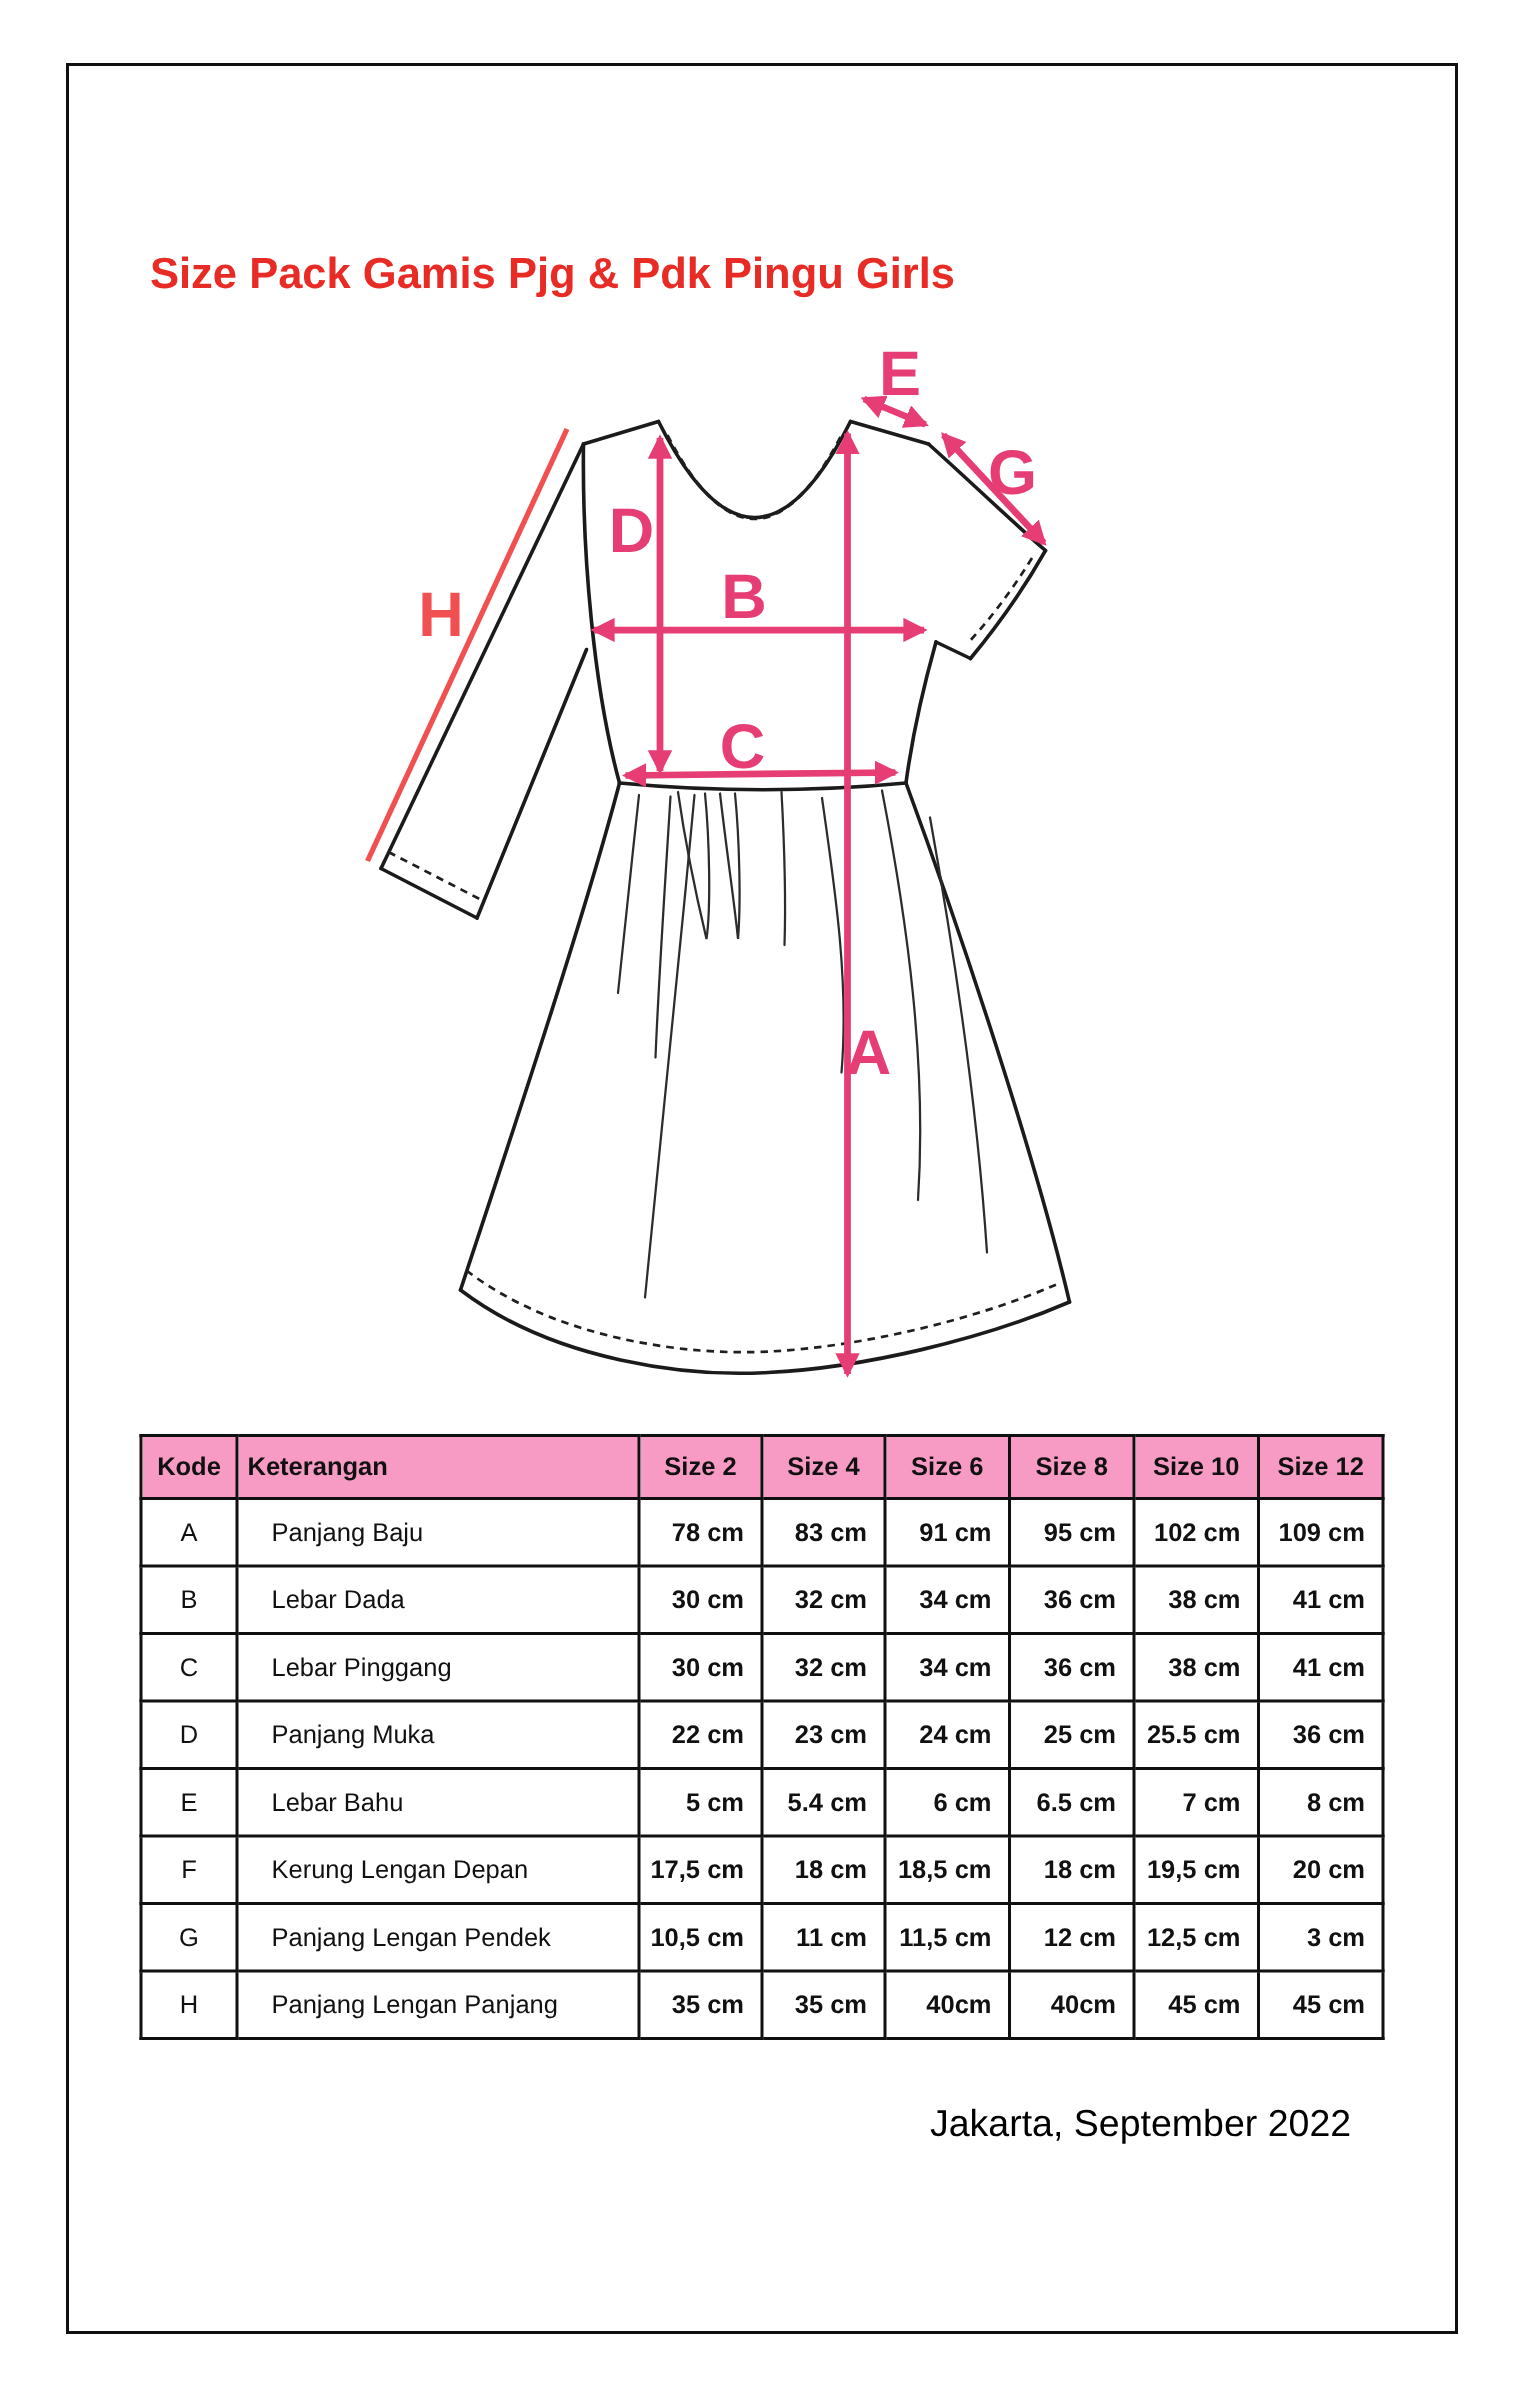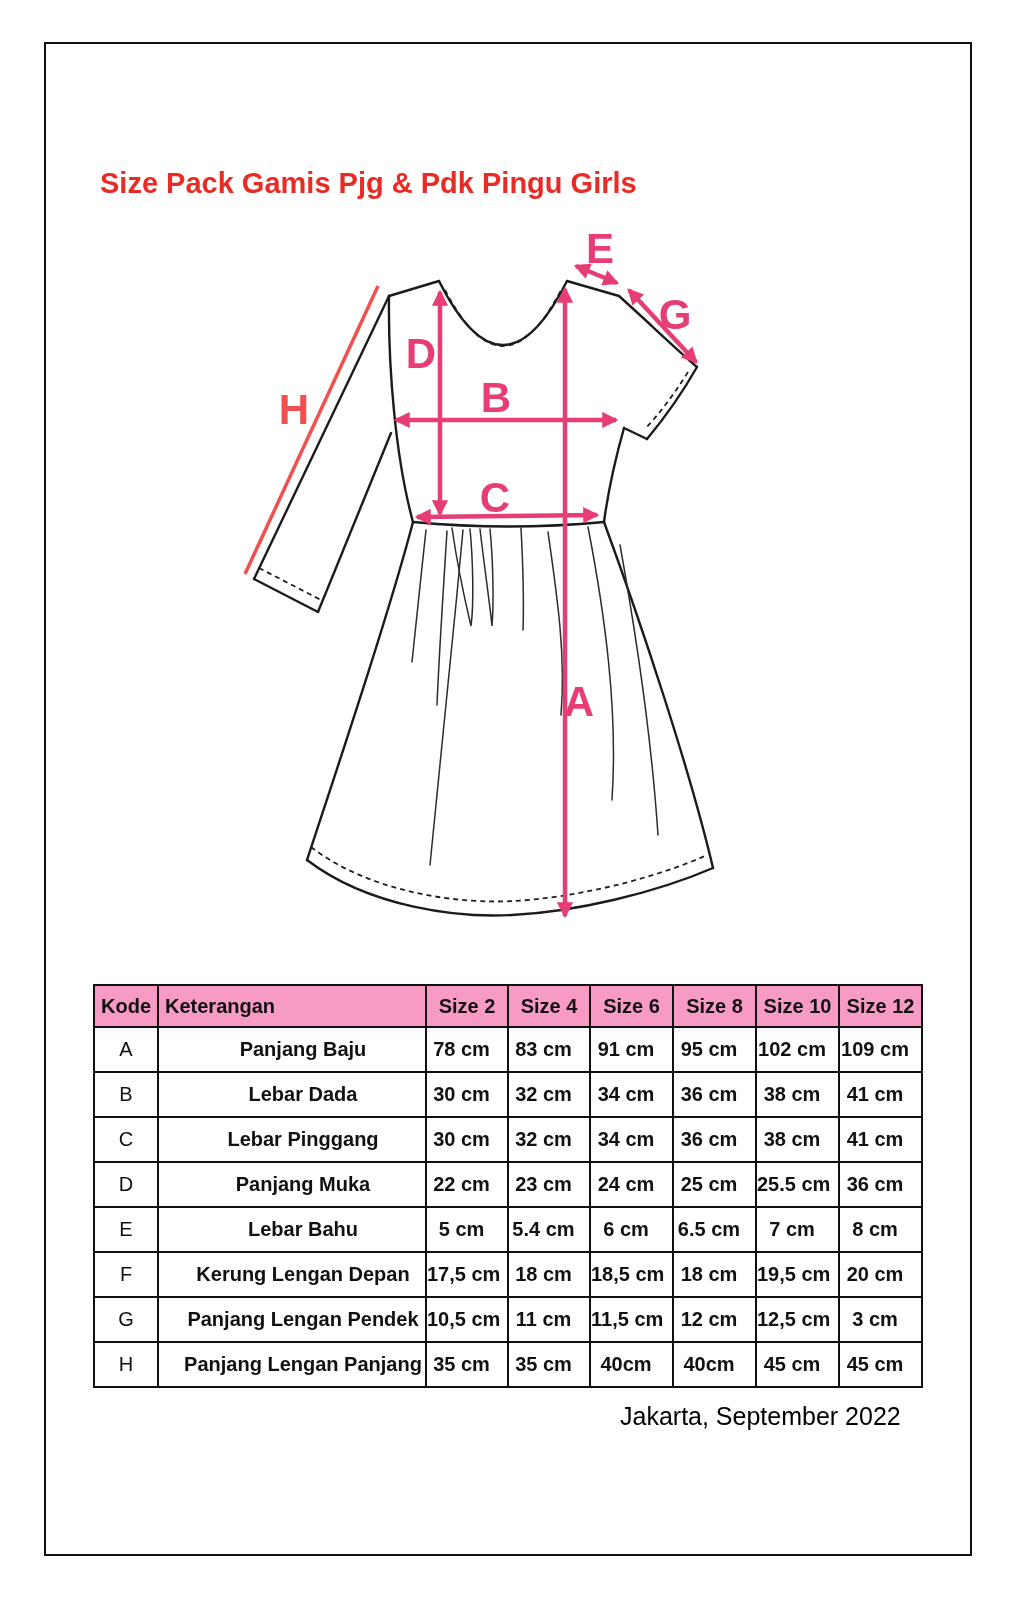--- a/index.html
+++ b/index.html
@@ -28,37 +28,37 @@
   }
   .diagram-svg{position:absolute;left:225px;top:225px;}
   .dress{stroke:var(--outline);stroke-width:2.4;fill:none;stroke-linejoin:round;stroke-linecap:round;}
   .gather{stroke:#2c2c2c;stroke-width:1.5;fill:none;stroke-linecap:round;}
   .dashed{stroke:#1f1f1f;stroke-width:1.8;fill:none;stroke-dasharray:5 4;}
   .arrow{stroke:var(--arrow-pink);stroke-width:4.5;fill:none;}
   .h-line{stroke:var(--h-red);stroke-width:3.5;fill:none;}
   .dim-label{font-family:"Liberation Sans",sans-serif;font-size:42px;font-weight:bold;fill:var(--arrow-pink);text-anchor:middle;}
   .dim-label.red{fill:var(--h-red);}
   .size-table{
-    position:absolute;left:93px;top:984px;width:828px;
+    position:absolute;left:93px;top:956px;width:828px;
     border-collapse:collapse;table-layout:fixed;
-    font-size:20px;
+    font-size:17px;
   }
   .size-table th,.size-table td{
     border:2px solid var(--border);
     vertical-align:middle;overflow:hidden;white-space:nowrap;
   }
   .size-table thead th{
     background:var(--header-pink);
     font-weight:bold;text-align:center;height:42px;
   }
   .size-table thead th.ket{text-align:left;padding-left:6px;}
   .size-table tbody td{height:45px;background:#fff;}
   .size-table td.kode{text-align:center;font-weight:normal;}
-  .size-table td.ket{text-align:center;padding-left:22px;font-weight:bold;}
-  .size-table td.val{text-align:center;padding-right:11px;font-weight:bold;}
+  .size-table td.ket{text-align:left;padding-left:22px;font-weight:normal;}
+  .size-table td.val{text-align:right;padding-right:11px;font-weight:bold;}
   .footer{
     position:absolute;left:620px;top:1402px;
     font-size:25px;font-weight:normal;line-height:29px;color:#000000;
   }
   .footer div{white-space:nowrap;}
 </style>
 </head>
 <body>
 
 <div class="frame"></div>

